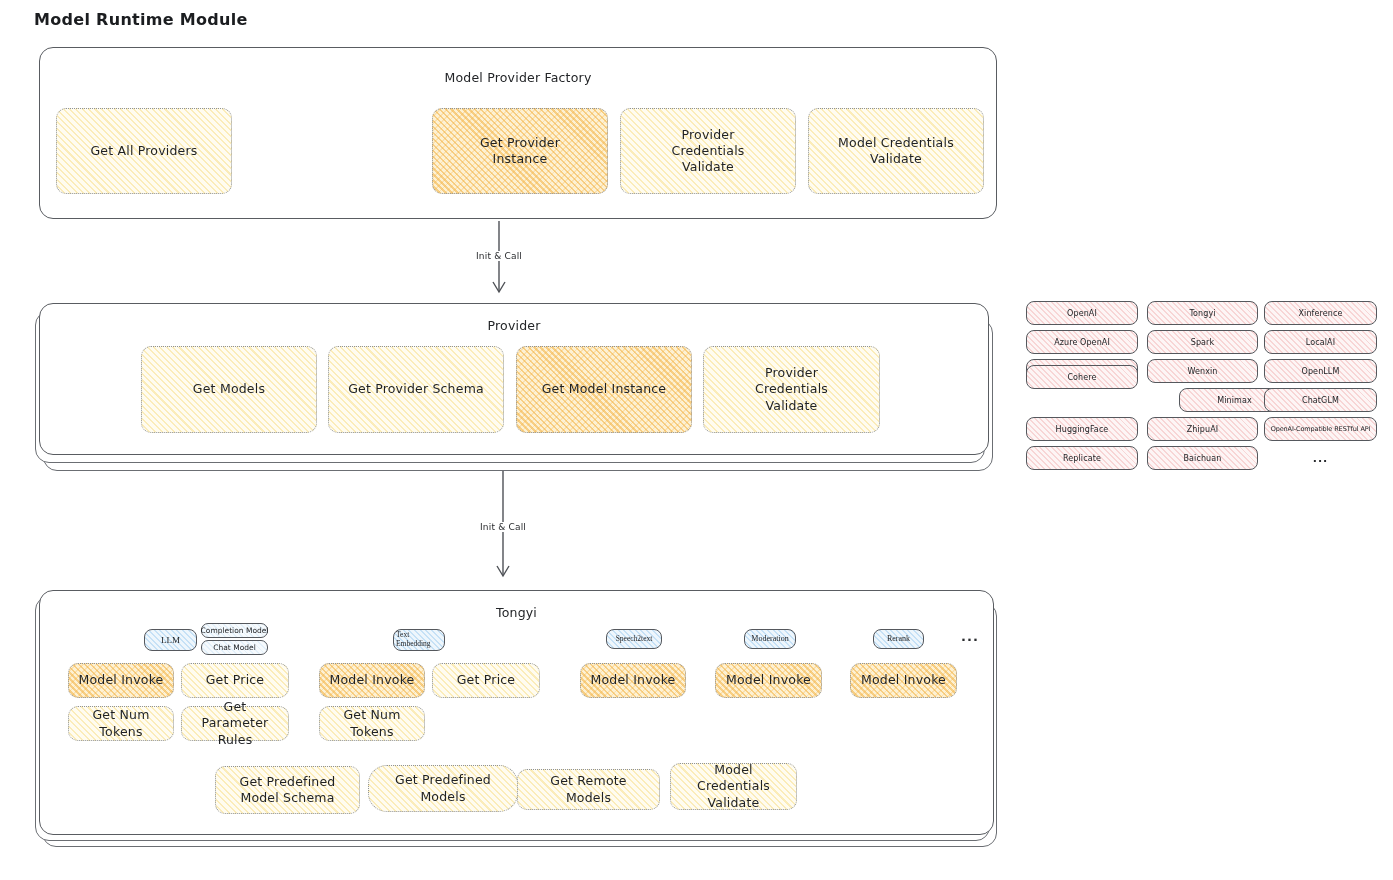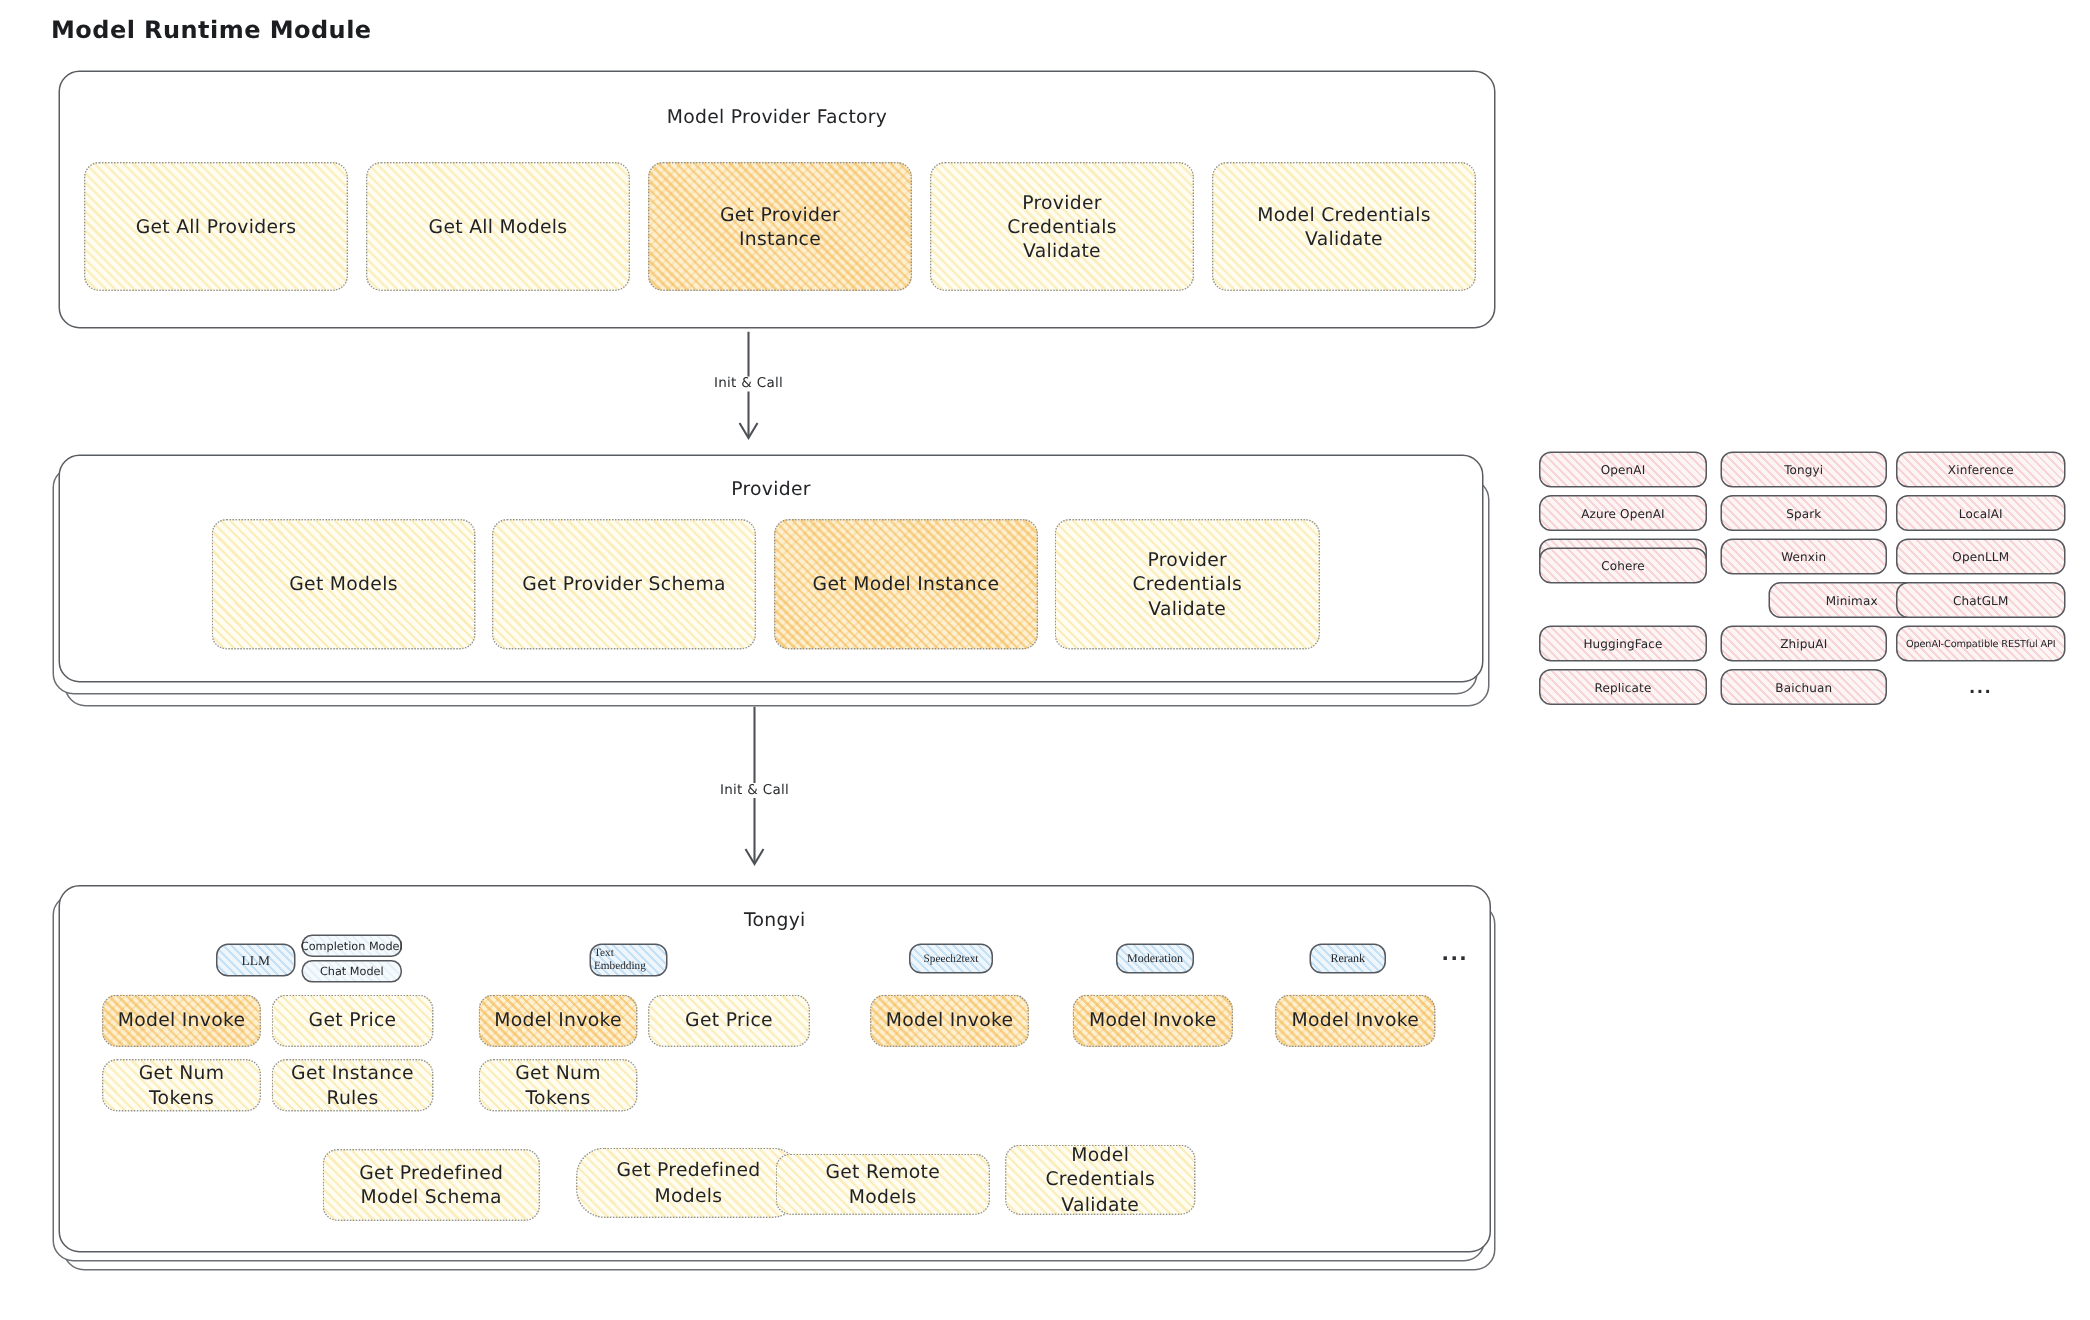--- a/index.html
+++ b/index.html
@@ -89,21 +89,20 @@
 </head>
 <body>
 
 <div class="canvas">
 
   <div class="main-title">Model Runtime Module</div>
 
   <div class="box" style="left:27px;top:47px;width:958px;height:172px;">
     <div class="box-title">Model Provider Factory</div>
     <div class="btn yellow" style="left:16px;top:60px;width:176px;height:86px;">Get All Providers</div>
-    <div class="btn yellow" style="left:204px;top:60px;width:176px;height:86px;">Get All Models</div>
     <div class="btn orange narrow" style="left:392px;top:60px;width:176px;height:86px;">Get Provider Instance</div>
     <div class="btn yellow narrow" style="left:580px;top:60px;width:176px;height:86px;">Provider Credentials Validate</div>
     <div class="btn yellow narrow" style="left:768px;top:60px;width:176px;height:86px;">Model Credentials Validate</div>
   </div>
 
   <svg class="arrow" style="left:490px;top:221px;" width="18" height="78">
     <line x1="9" y1="0" x2="9" y2="70" stroke="#4e5156" stroke-width="1.4"></line>
     <polyline points="3,61 9,71 15,61" fill="none" stroke="#4e5156" stroke-width="1.4"></polyline>
   </svg>
   <div class="arrow-label" style="left:499px;top:251px;">Init &amp; Call</div>
@@ -149,37 +148,37 @@
   <div class="ghost" style="left:35px;top:596px;width:955px;height:245px;"></div>
   <div class="box" style="left:27px;top:590px;width:955px;height:245px;">
     <div class="box-title small">Tongyi</div>
 
     <div class="tab tab-lg" style="left:104px;top:38px;width:53px;height:22px;">LLM</div>
     <div class="subtab" style="left:161px;top:32px;width:67px;height:15px;">Completion Model</div>
     <div class="subtab" style="left:161px;top:49px;width:67px;height:15px;">Chat Model</div>
     <div class="btn orange" style="left:28px;top:72px;width:106px;height:35px;">Model Invoke</div>
     <div class="btn yellow" style="left:141px;top:72px;width:108px;height:35px;">Get Price</div>
     <div class="btn yellow" style="left:28px;top:115px;width:106px;height:35px;">Get Num Tokens</div>
-    <div class="btn yellow" style="left:141px;top:115px;width:108px;height:35px;">Get Instance Rules</div>
+    <div class="btn yellow" style="left:141px;top:115px;width:108px;height:35px;">Get Parameter Rules</div>
 
     <div class="tab wrap" style="left:353px;top:38px;width:52px;height:22px;">Text Embedding</div>
     <div class="btn orange" style="left:279px;top:72px;width:106px;height:35px;">Model Invoke</div>
     <div class="btn yellow" style="left:392px;top:72px;width:108px;height:35px;">Get Price</div>
     <div class="btn yellow" style="left:279px;top:115px;width:106px;height:35px;">Get Num Tokens</div>
 
     <div class="tab" style="left:566px;top:38px;width:56px;height:20px;font-size:7.5px;">Speech2text</div>
     <div class="btn orange" style="left:540px;top:72px;width:106px;height:35px;">Model Invoke</div>
 
     <div class="tab" style="left:704px;top:38px;width:52px;height:20px;">Moderation</div>
     <div class="btn orange" style="left:675px;top:72px;width:107px;height:35px;">Model Invoke</div>
 
     <div class="tab" style="left:833px;top:38px;width:51px;height:20px;">Rerank</div>
     <div class="btn orange" style="left:810px;top:72px;width:107px;height:35px;">Model Invoke</div>
 
     <div class="ellipsis" style="left:921px;top:38px;">...</div>
 
     <div class="btn yellow" style="left:175px;top:175px;width:145px;height:48px;">Get Predefined Model Schema</div>
-    <div class="btn yellow" style="left:344px;top:174px;width:150px;height:47px;border-radius:19px;">Get Predefined Models</div>
+    <div class="btn yellow" style="left:328px;top:174px;width:150px;height:47px;border-radius:19px;">Get Predefined Models</div>
     <div class="btn yellow" style="left:477px;top:178px;width:143px;height:41px;">Get Remote Models</div>
     <div class="btn yellow" style="left:630px;top:172px;width:127px;height:47px;">Model Credentials Validate</div>
   </div>
 
 </div>
 
 </body></html>

